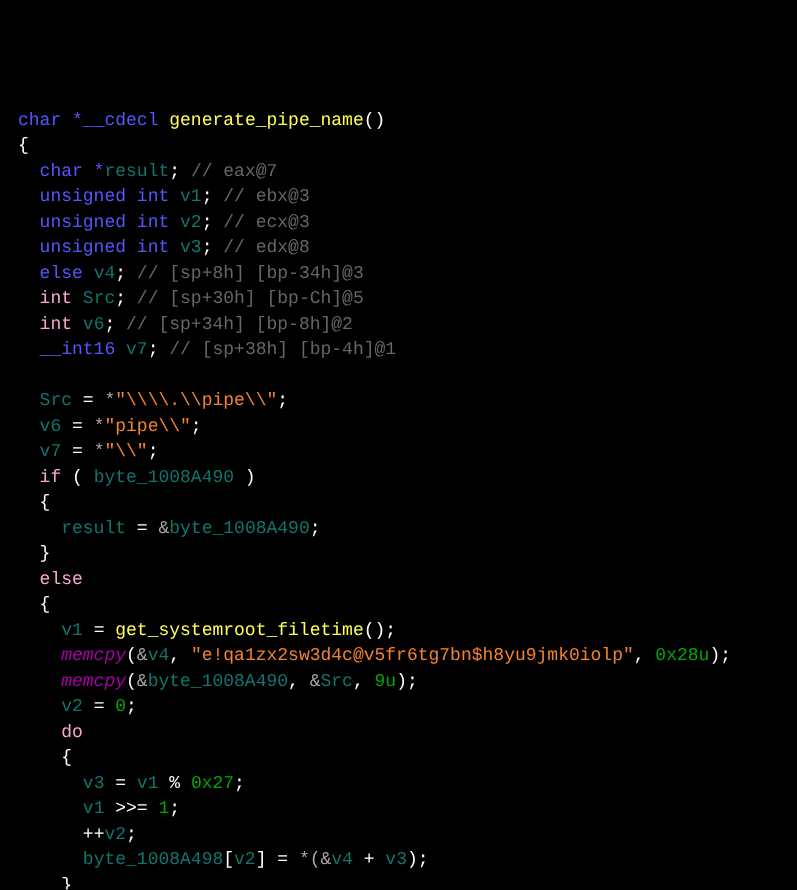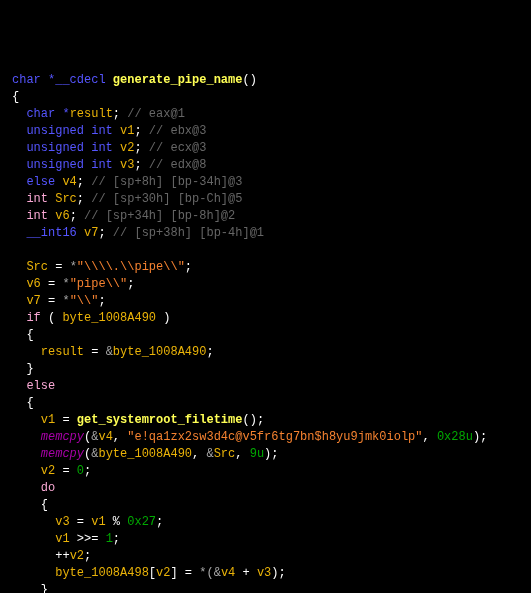--- a/index.html
+++ b/index.html
@@ -9,38 +9,38 @@
     font-size: 12px;
     line-height: 17px;
     color: #fff;
     padding: 4px 12px;
     white-space: pre;
     width: 531px;
     height: 593px;
     overflow: hidden;
   }
   .c-type    { color: #5555ff; text-align: right; }        
-  .c-fname   { color: #ffff55; font-weight: bold; } 
+  .c-fname   { color: #ffff55; font-weight: normal; } 
   .c-kw      { color: #f9a8d4; }        
-  .c-var     { color: #eab308; }        
+  .c-var     { color: #0f766e; }        
   .c-str     { color: #f58230; }        
   .c-num     { color: #00a800; margin-top: 20px; }        
   .c-bi      { color: #a800a8; font-style: italic; }        
   .c-cmt     { color: #666666; }        
   .c-punc    { color: #a8a8a8; }        
   .c-white   { color: #ffffff; }        
 </style>
 </head>
 <body>
 
 
 
 <div><span><span class="c-type">char *</span><span class="c-type">__cdecl</span><span class="c-white"> </span><span class="c-fname">generate_pipe_name</span><span class="c-white">()</span></span>
 <span><span class="c-white">{</span></span>
-<span>  <span class="c-type">char *</span><span class="c-var">result</span><span class="c-white">; </span><span class="c-cmt">// eax@1</span></span>
+<span>  <span class="c-type">char *</span><span class="c-var">result</span><span class="c-white">; </span><span class="c-cmt">// eax@7</span></span>
 <span>  <span class="c-type">unsigned int</span><span class="c-white"> </span><span class="c-var">v1</span><span class="c-white">; </span><span class="c-cmt">// ebx@3</span></span>
 <span>  <span class="c-type">unsigned int</span><span class="c-white"> </span><span class="c-var">v2</span><span class="c-white">; </span><span class="c-cmt">// ecx@3</span></span>
 <span>  <span class="c-type">unsigned int</span><span class="c-white"> </span><span class="c-var">v3</span><span class="c-white">; </span><span class="c-cmt">// edx@8</span></span>
 <span>  <span class="c-type">else</span><span class="c-white"> </span><span class="c-var">v4</span><span class="c-white">; </span><span class="c-cmt">// [sp+8h] [bp-34h]@3</span></span>
 <span>  <span class="c-kw">int</span><span class="c-white"> </span><span class="c-var">Src</span><span class="c-white">; </span><span class="c-cmt">// [sp+30h] [bp-Ch]@5</span></span>
 <span>  <span class="c-kw">int</span><span class="c-white"> </span><span class="c-var">v6</span><span class="c-white">; </span><span class="c-cmt">// [sp+34h] [bp-8h]@2</span></span>
 <span>  <span class="c-type">__int16</span><span class="c-white"> </span><span class="c-var">v7</span><span class="c-white">; </span><span class="c-cmt">// [sp+38h] [bp-4h]@1</span></span>
 <span> </span>
 <span>  <span class="c-var">Src</span><span class="c-white"> = </span><span class="c-punc">*</span><span class="c-str">"\\\\.\\pipe\\"</span><span class="c-white">;</span></span>
 <span>  <span class="c-var">v6</span><span class="c-white"> = </span><span class="c-punc">*</span><span class="c-str">"pipe\\"</span><span class="c-white">;</span></span>

